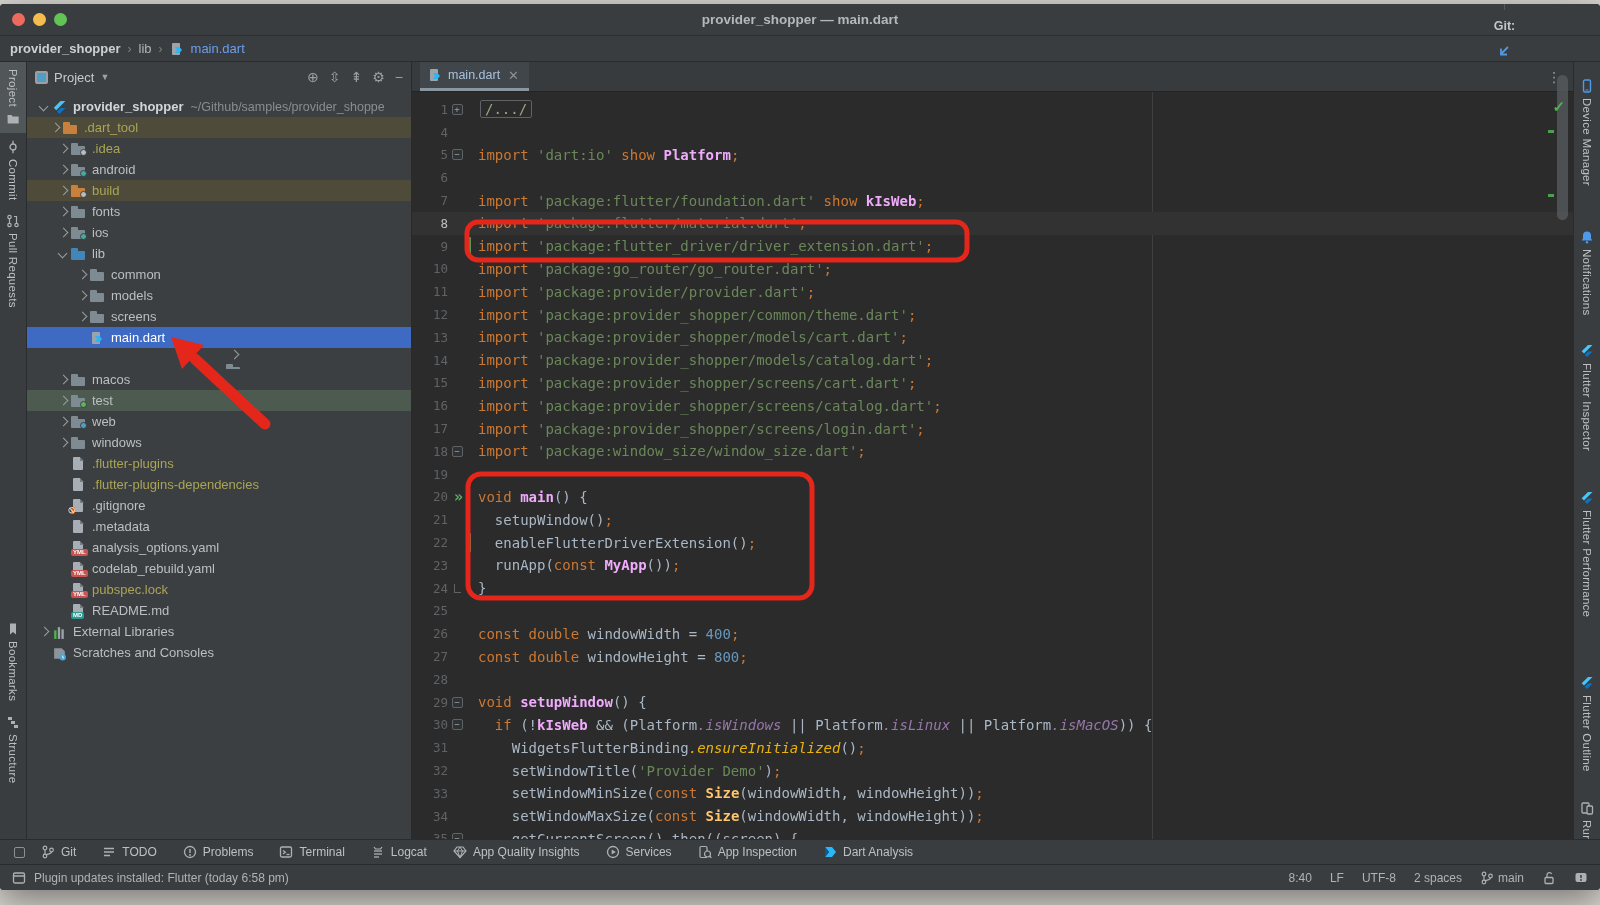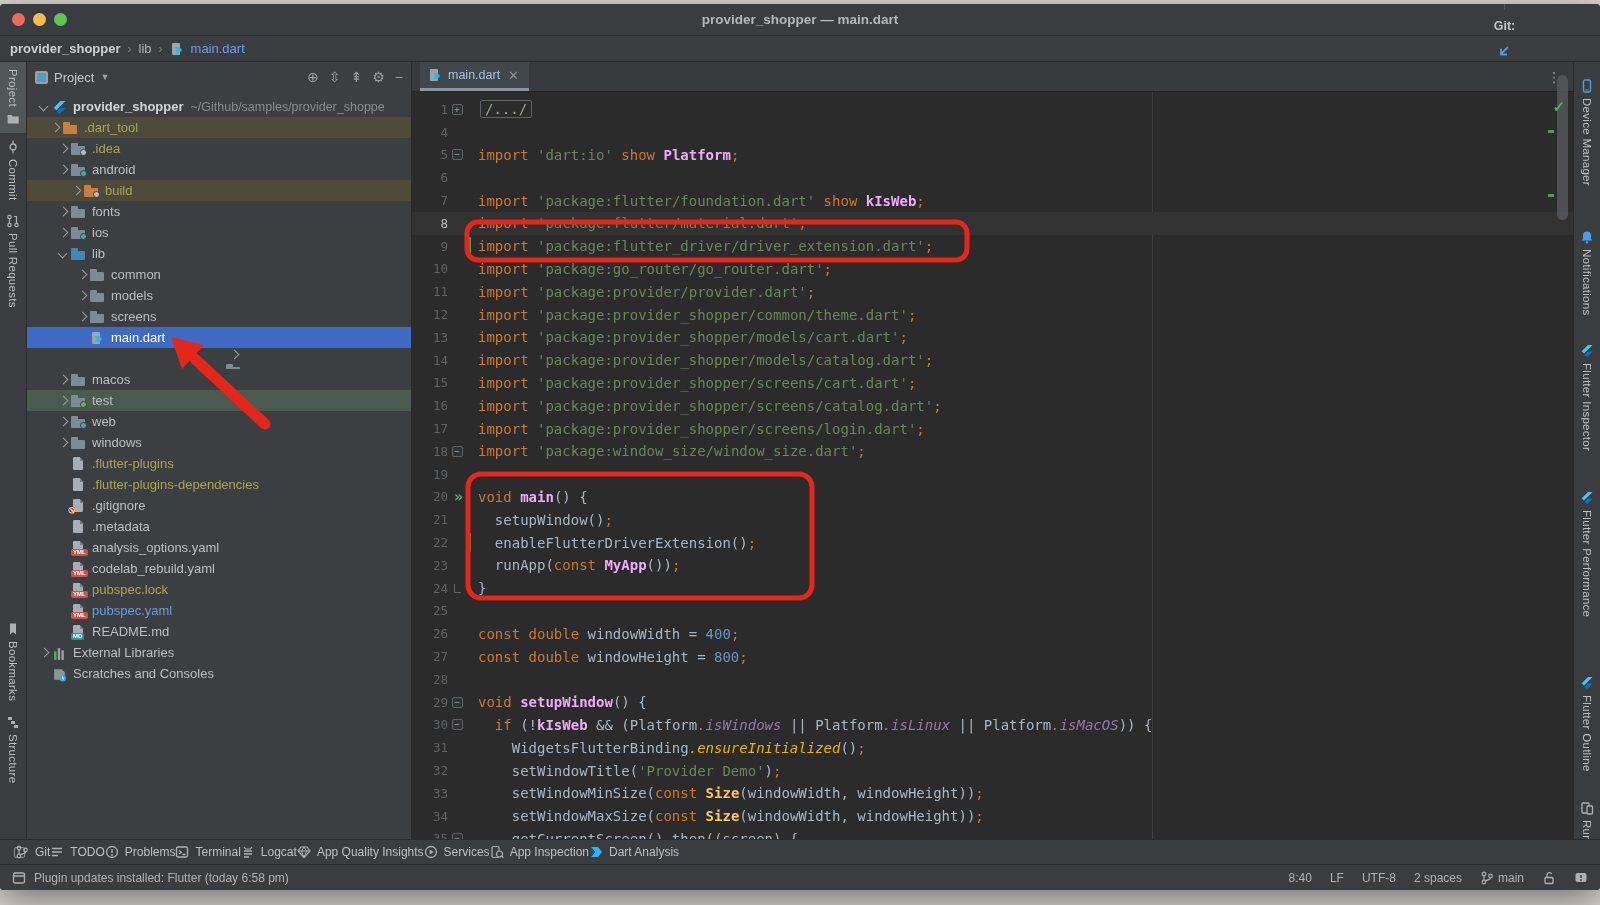--- a/index.html
+++ b/index.html
@@ -97,21 +97,21 @@
   .runmark { color:#5fad65; font-weight:bold; font-size:15px; letter-spacing:-3px; }
   .codetext { padding-left:4px; }
   .tk-k{color:#cc7832} .tk-s{color:#6a8759} .tk-p{color:#a9b7c6} .tk-n{color:#6897bb}
   .tk-b{color:#f0abfc;font-weight:bold} .tk-t{color:#ffc66b;font-weight:bold}
   .tk-m{color:#eab308;font-style:italic} .tk-f{color:#9876aa;font-style:italic}
   .tk-fold{border:1px solid #5f6365;color:#9fa586;padding:0 4px;margin-left:2px;border-radius:2px;}
   .scroll-thumb { position:absolute; right:5px; top:13px; width:11px; height:145px; background:#5a5e60; opacity:.75; border-radius:6px; }
   .mark-dash { position:absolute; right:19px; width:6px; height:3px; background:#4f9e4f; }
 
   
-  .bottombar { position:absolute; left:0; top:835px; width:100%; height:25px; background:#3a3d3f; border-top:1px solid #292b2d; display:flex; align-items:center; padding:0 14px; }
+  .bottombar { position:absolute; left:0; top:835px; width:100%; height:25px; background:#3a3d3f; border-top:1px solid #292b2d; display:flex; align-items:center; gap:26px; padding:0 14px; }
   .bb-item { display:flex; align-items:center; gap:6px; font-size:12px; color:#bdc0c2; }
   .bb-sq { width:11px; height:11px; border:1.5px solid #8d9093; border-radius:2px; margin-right:-10px; }
   .statusbar { position:absolute; left:0; top:860px; width:100%; height:26px; background:#3a3d3f; border-top:1px solid #292b2d; display:flex; align-items:center; padding:0 12px; font-size:12px; color:#b0b3b5; }
   .sb-right { margin-left:auto; display:flex; align-items:center; gap:18px; }
   .sb-item { display:flex; align-items:center; gap:4px; }
 
   .mini { display:inline-flex; width:14px; height:14px; align-items:center; justify-content:center; flex:none; }
 
   
   .annot { position:absolute; left:0; top:0; width:1600px; height:905px; pointer-events:none; z-index:50; }
@@ -358,21 +358,21 @@
               </span>
               <span class="lbl">.idea</span>
             </div>
             <div class="trow " style="padding-left: 29px;">
               <span class="chev closed"></span>
               <span class="ico folder">
                 <span class="badge dots"></span>
               </span>
               <span class="lbl">android</span>
             </div>
-            <div class="trow olive rb-olive" style="padding-left: 42px;">
+            <div class="trow olive rb-olive" style="padding-left: 29px;">
               <span class="chev closed"></span>
               <span class="ico folder f-orange">
                 <span class="badge gear"></span>
               </span>
               <span class="lbl">build</span>
             </div>
             <div class="trow " style="padding-left: 29px;">
               <span class="chev closed"></span>
               <span class="ico folder"></span>
               <span class="lbl">fonts</span>
@@ -478,27 +478,20 @@
                 <span class="fbadge">YML</span>
               </span>
               <span class="lbl">codelab_rebuild.yaml</span>
             </div>
             <div class="trow olive" style="padding-left: 29px;">
               <span class="chev none"></span>
               <span class="ico file">
                 <span class="fbadge">YML</span>
               </span>
               <span class="lbl">pubspec.lock</span>
-            </div>
-            <div class="trow bluelink" style="padding-left: 29px;">
-              <span class="chev none"></span>
-              <span class="ico file">
-                <span class="fbadge">YML</span>
-              </span>
-              <span class="lbl">pubspec.yaml</span>
             </div>
             <div class="trow " style="padding-left: 29px;">
               <span class="chev none"></span>
               <span class="ico file">
                 <span class="fbadge md">MD</span>
               </span>
               <span class="lbl">README.md</span>
             </div>
             <div class="trow " style="padding-left: 10px;">
               <span class="chev closed"></span>

